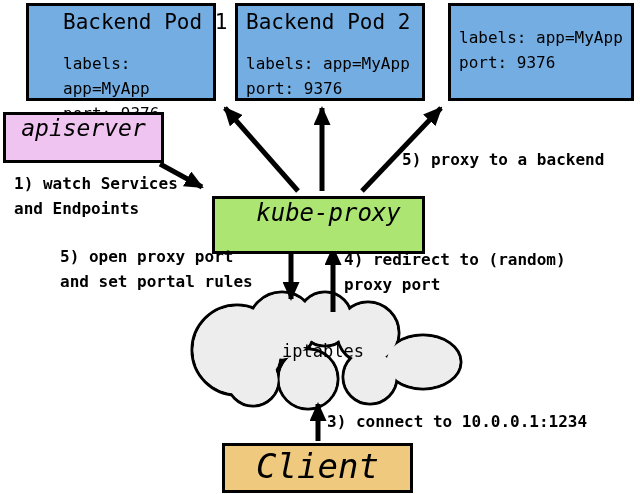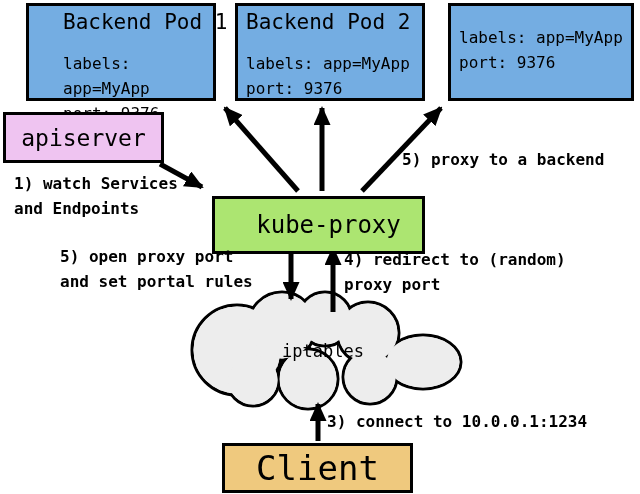--- a/index.html
+++ b/index.html
@@ -10,21 +10,21 @@
     color:#000;
   }
   #connector-layer{position:absolute;left:0;top:0;z-index:1;}
   .node{
     position:absolute;z-index:2;box-sizing:border-box;
     border:3px solid var(--line,#000);
   }
   .pod{background:var(--pod-fill,#74ADE2);padding:3px 8px 0 8px;}
   .pod-title{font-size:21px;line-height:1.25;white-space:nowrap;}
   .pod-detail{font-size:16px;line-height:1.55;margin-top:17px;white-space:pre-line;}
-  .centered{display:flex;align-items:center;justify-content:center;}
+  .centered{display:flex;justify-content:center;font-style:italic;}
   #apiserver-node{background:var(--apiserver-fill,#EFC4F1);font-size:23px;}
   #kube-proxy-node{background:var(--kube-proxy-fill,#ACE571);font-size:24px;}
   #client-node{background:var(--client-fill,#EFC97E);font-size:34px;}
   .step-label{
     position:absolute;z-index:3;font-weight:bold;font-size:16px;
     line-height:25px;white-space:pre-line;
   }
   #iptables-label{
     position:absolute;z-index:3;left:258px;top:341px;width:130px;
     text-align:center;font-size:17px;

